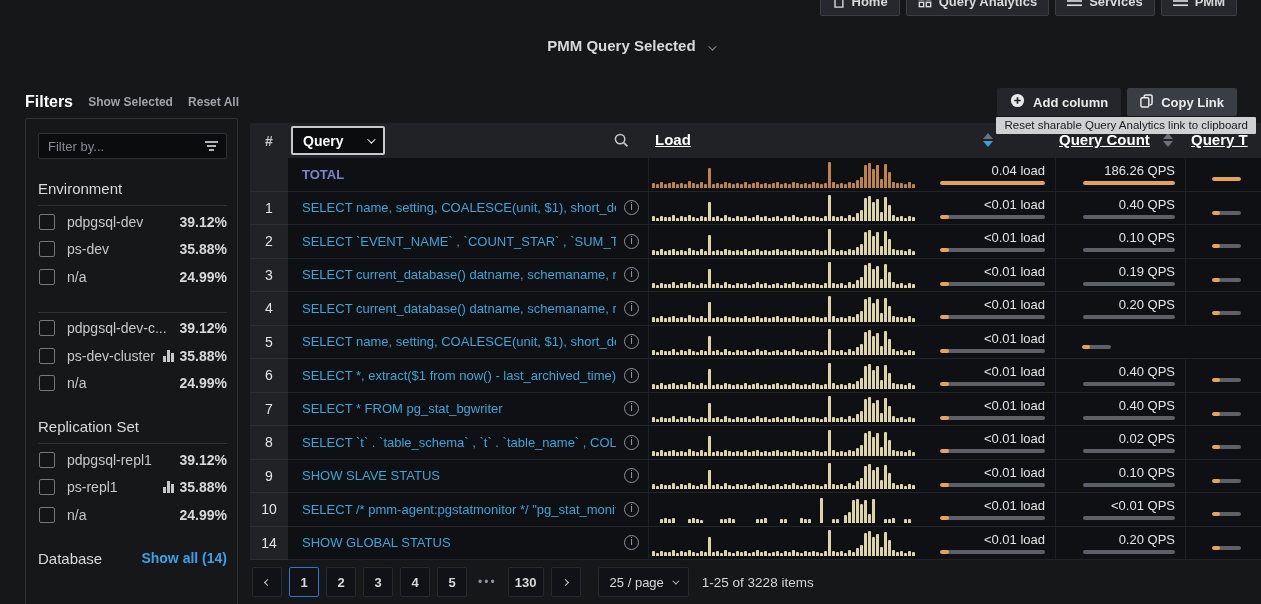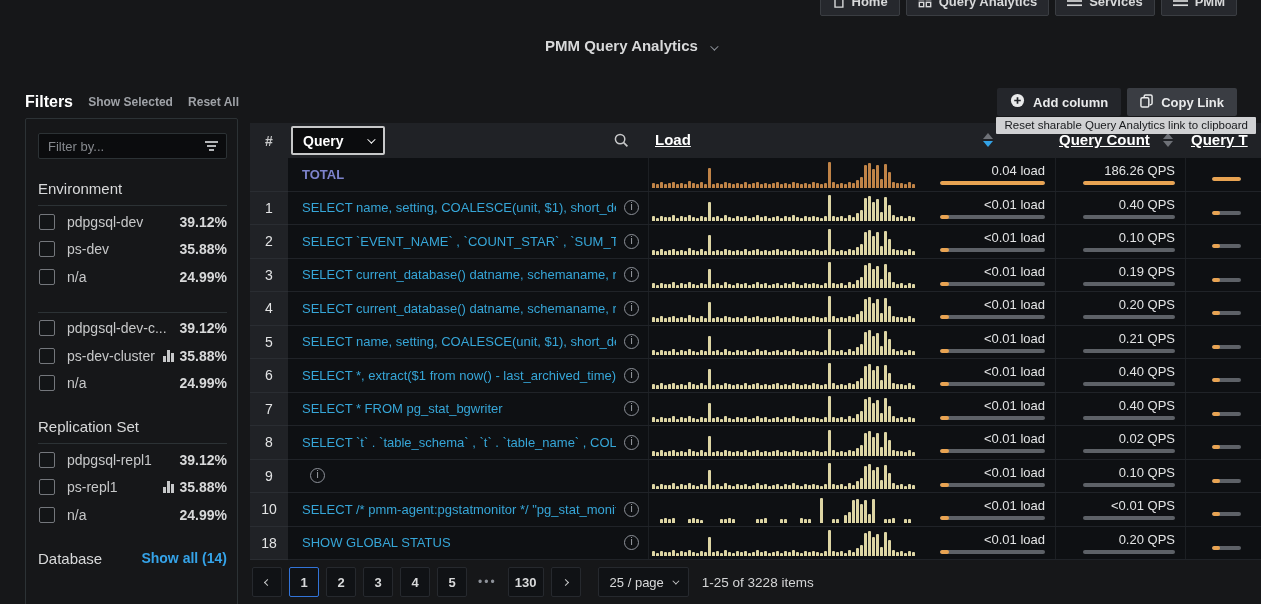--- a/index.html
+++ b/index.html
@@ -152,21 +152,21 @@
             <line x1="0" y1="6" x2="16" y2="6"></line>
             <line x1="0" y1="10.5" x2="16" y2="10.5"></line>
           </g>
         </svg>
       </span>
     <span>PMM</span>
   </div>
 </div>
 
 <div class="page-title">
-  <span>PMM Query Analytics</span>
+  <span>PMM Query Selected</span>
   <span class="chev"></span>
 </div>
 
 <div class="filters-head">
   <span class="filters-title">Filters</span>
   <span class="filters-link">Show Selected</span>
   <span class="filters-link">Reset All</span>
 </div>
 
 <div class="filters-panel">
@@ -922,28 +922,20 @@
             <div class="sbar" style="height: 5.2px; background: rgb(221, 213, 164);"></div>
             <div class="sbar" style="height: 3.64px; background: rgb(221, 213, 164);"></div>
           </div>
       <div class="valblock">
         <div class="val">&lt;0.01 load</div>
         <div class="meter">
               <div class="meter-fill" style="width: 9%;"></div>
             </div>
       </div>
     </div>
-    <div class="cell-qc">
-      <div class="valblock">
-        <div class="val">0.21 QPS</div>
-        <div class="meter">
-              <div class="meter-fill" style="width: 0%;"></div>
-            </div>
-      </div>
-    </div>
     <div class="cell-qt">
       <div class="qtbar">
         <div class="meter">
               <div class="meter-fill" style="width: 28%;"></div>
             </div>
       </div>
     </div>
   </div>
 
   <div class="trow">
@@ -1239,20 +1231,21 @@
         <div class="meter">
               <div class="meter-fill" style="width: 28%;"></div>
             </div>
       </div>
     </div>
   </div>
 
   <div class="trow">
     <div class="cell-num">9</div>
     <div class="cell-query">
+      <span class="qtext">SHOW SLAVE STATUS</span>
       <span class="info-icon">i</span>
     </div>
     <div class="cell-load">
       <div class="spark">
             <div class="sbar" style="height: 4.68px; background: rgb(221, 213, 164);"></div>
             <div class="sbar" style="height: 3.12px; background: rgb(221, 213, 164);"></div>
             <div class="sbar" style="height: 5.2px; background: rgb(221, 213, 164);"></div>
             <div class="sbar" style="height: 3.64px; background: rgb(221, 213, 164);"></div>
             <div class="sbar" style="height: 4.16px; background: rgb(221, 213, 164);"></div>
             <div class="sbar" style="height: 5.72px; background: rgb(221, 213, 164);"></div>
@@ -1434,21 +1427,21 @@
     <div class="cell-qt">
       <div class="qtbar">
         <div class="meter">
               <div class="meter-fill" style="width: 28%;"></div>
             </div>
       </div>
     </div>
   </div>
 
   <div class="trow">
-    <div class="cell-num">18</div>
+    <div class="cell-num">14</div>
     <div class="cell-query">
       <span class="qtext">SHOW GLOBAL STATUS</span>
       <span class="info-icon">i</span>
     </div>
     <div class="cell-load">
       <div class="spark">
             <div class="sbar" style="height: 4.68px; background: rgb(221, 213, 164);"></div>
             <div class="sbar" style="height: 3.12px; background: rgb(221, 213, 164);"></div>
             <div class="sbar" style="height: 5.2px; background: rgb(221, 213, 164);"></div>
             <div class="sbar" style="height: 3.64px; background: rgb(221, 213, 164);"></div>

